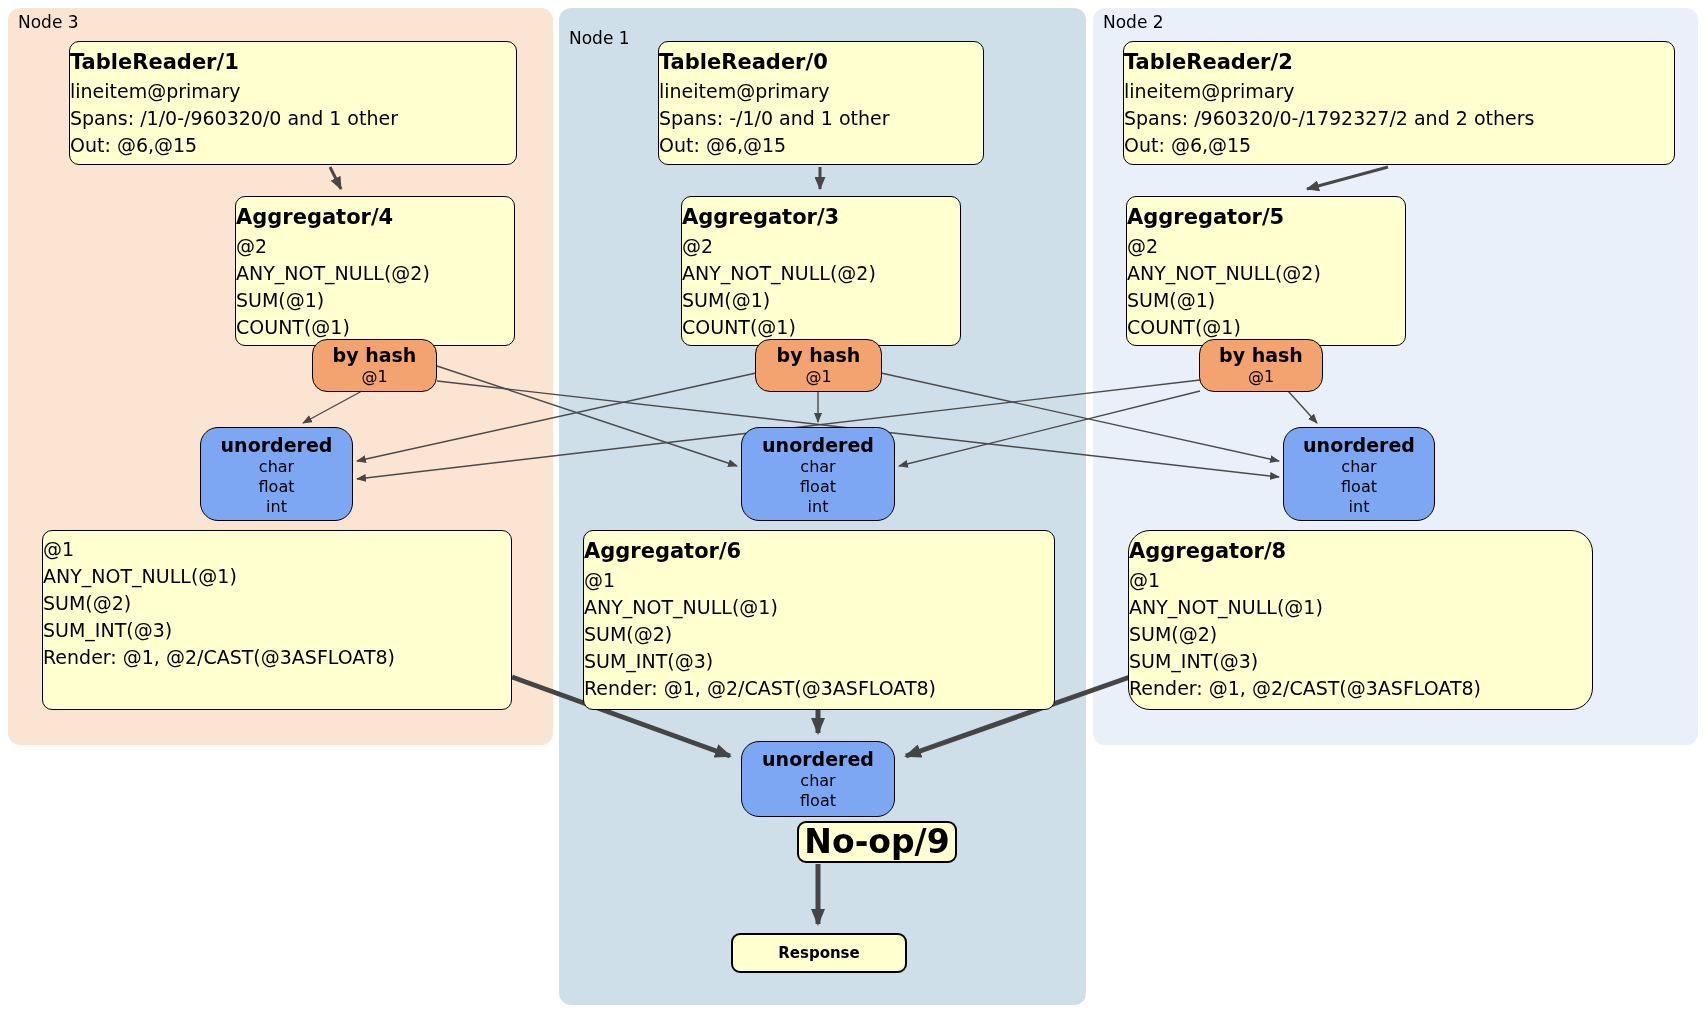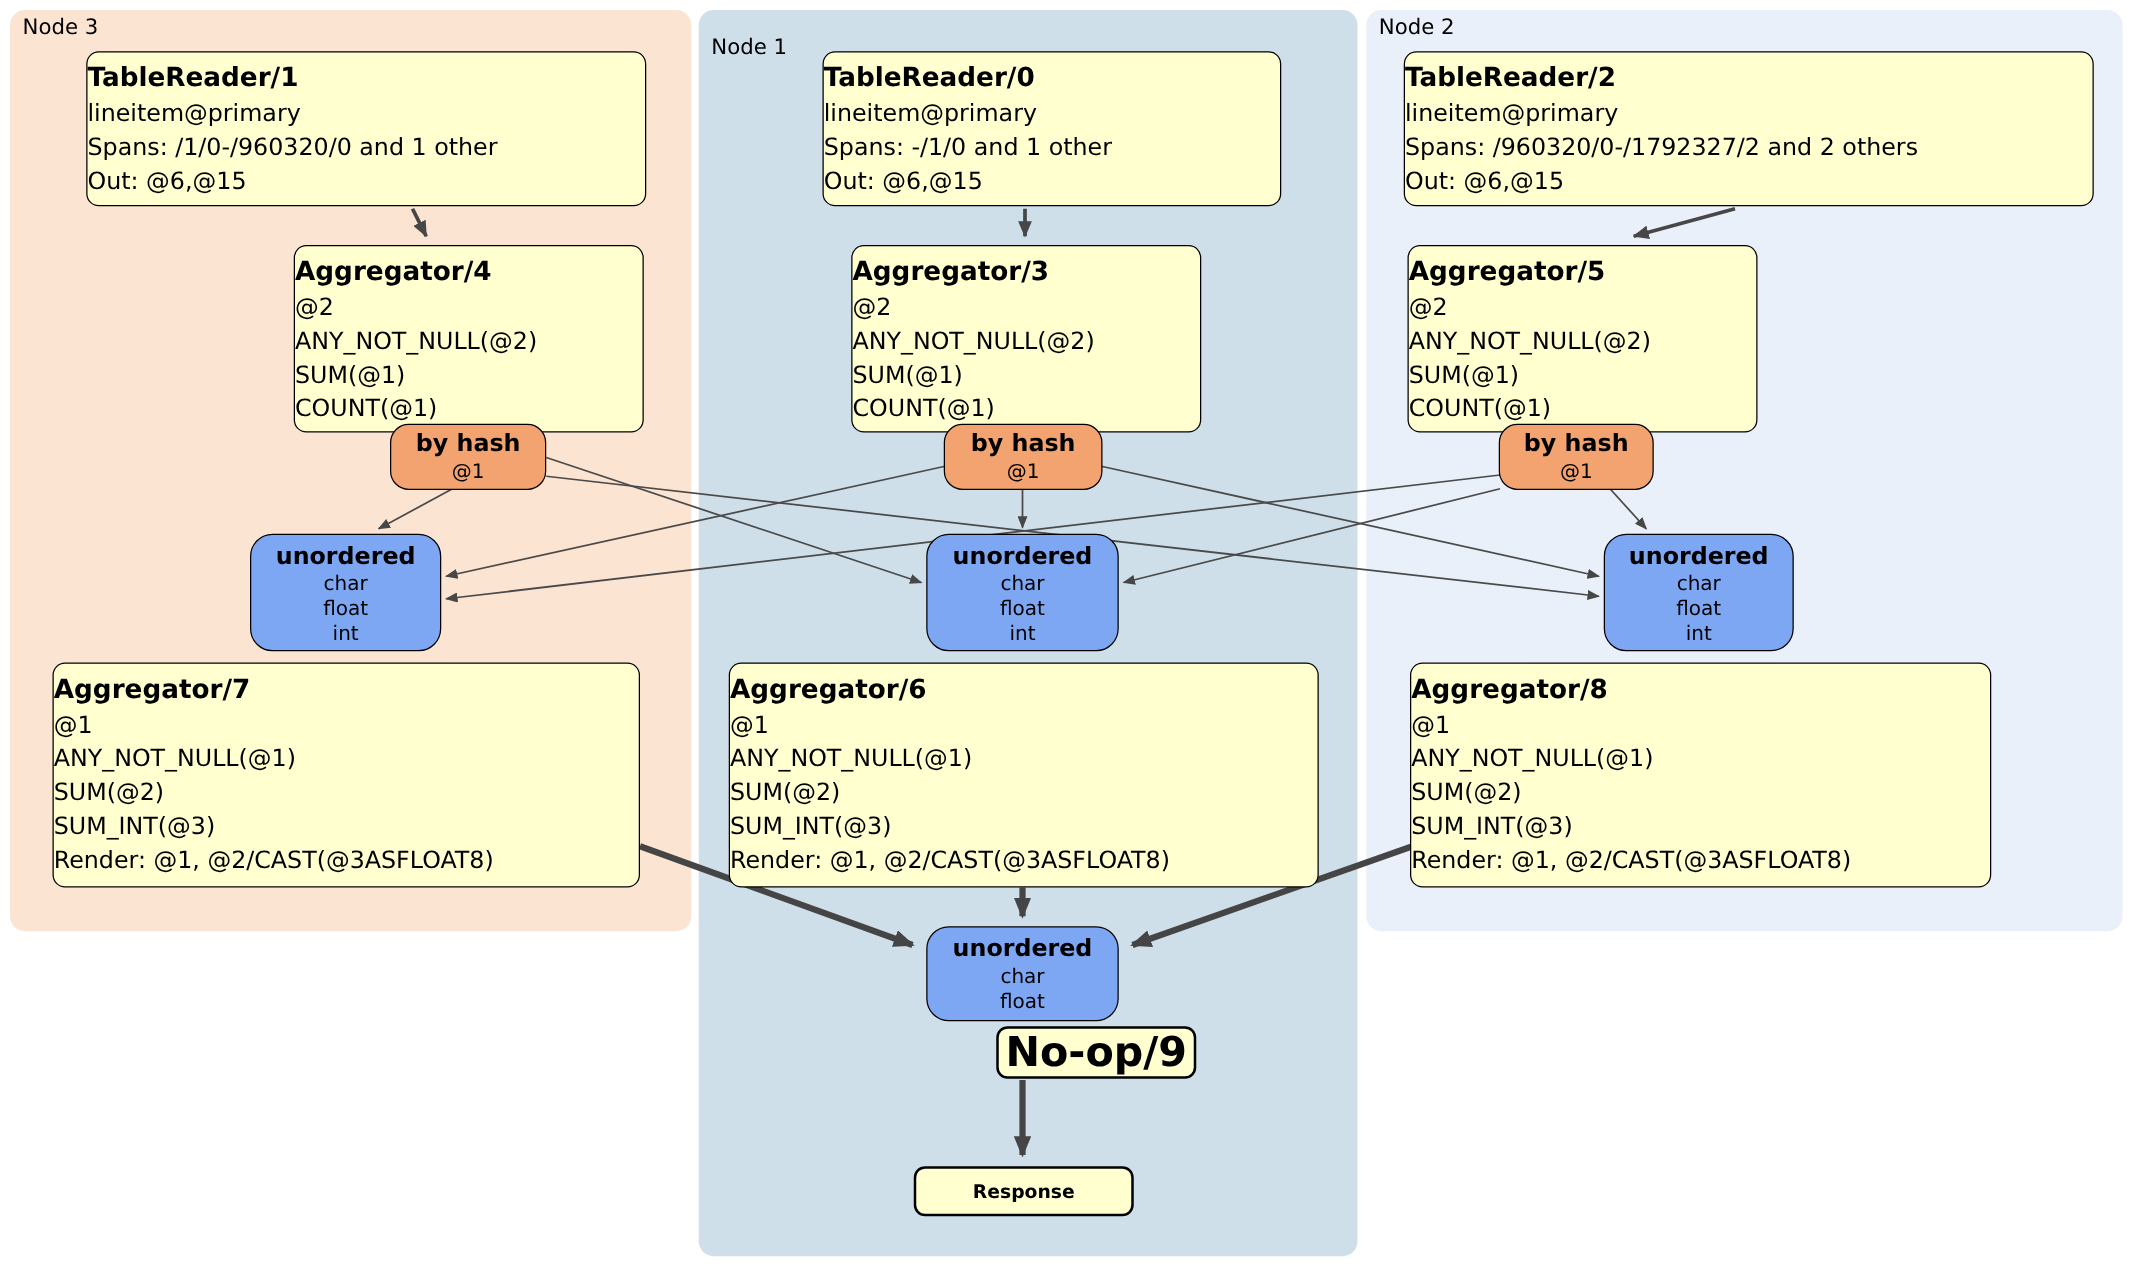--- a/index.html
+++ b/index.html
@@ -86,21 +86,21 @@
     <line x1="818" y1="864" x2="818" y2="924" marker-end="url(#ah-b)"></line>
   </g>
 </svg>
 
 <div class="proc" style="left:69px;top:41px;width:448px;height:124px;">
   <div class="t">TableReader/1</div>
   <div class="l">lineitem@primary</div>
   <div class="l">Spans: /1/0-/960320/0 and 1 other</div>
   <div class="l">Out: @6,@15</div>
 </div>
-<div class="proc" style="left:658px;top:41px;width:367px;height:124px;">
+<div class="proc" style="left:658px;top:41px;width:326px;height:124px;">
   <div class="t">TableReader/0</div>
   <div class="l">lineitem@primary</div>
   <div class="l">Spans: -/1/0 and 1 other</div>
   <div class="l">Out: @6,@15</div>
 </div>
 <div class="proc" style="left:1123px;top:41px;width:552px;height:124px;">
   <div class="t">TableReader/2</div>
   <div class="l">lineitem@primary</div>
   <div class="l">Spans: /960320/0-/1792327/2 and 2 others</div>
   <div class="l">Out: @6,@15</div>
@@ -154,36 +154,35 @@
   <div class="i">int</div>
 </div>
 <div class="sync" style="left:1283px;top:427px;width:152px;height:94px;">
   <div class="t">unordered</div>
   <div class="i">char</div>
   <div class="i">float</div>
   <div class="i">int</div>
 </div>
 
 <div class="proc" style="left:42px;top:530px;width:470px;height:180px;">
-  <div class="t">Aggregator/7</div>
   <div class="l">@1</div>
   <div class="l">ANY_NOT_NULL(@1)</div>
   <div class="l">SUM(@2)</div>
   <div class="l">SUM_INT(@3)</div>
   <div class="l">Render: @1, @2/CAST(@3ASFLOAT8)</div>
 </div>
 <div class="proc" style="left:583px;top:530px;width:472px;height:180px;">
   <div class="t">Aggregator/6</div>
   <div class="l">@1</div>
   <div class="l">ANY_NOT_NULL(@1)</div>
   <div class="l">SUM(@2)</div>
   <div class="l">SUM_INT(@3)</div>
   <div class="l">Render: @1, @2/CAST(@3ASFLOAT8)</div>
 </div>
-<div class="proc" style="left:1128px;top:530px;width:465px;height:180px;">
+<div class="proc" style="left:1128px;top:530px;width:465px;height:180px;border-radius:22px;">
   <div class="t">Aggregator/8</div>
   <div class="l">@1</div>
   <div class="l">ANY_NOT_NULL(@1)</div>
   <div class="l">SUM(@2)</div>
   <div class="l">SUM_INT(@3)</div>
   <div class="l">Render: @1, @2/CAST(@3ASFLOAT8)</div>
 </div>
 
 <div class="sync" style="left:741px;top:741px;width:154px;height:76px;">
   <div class="t">unordered</div>

